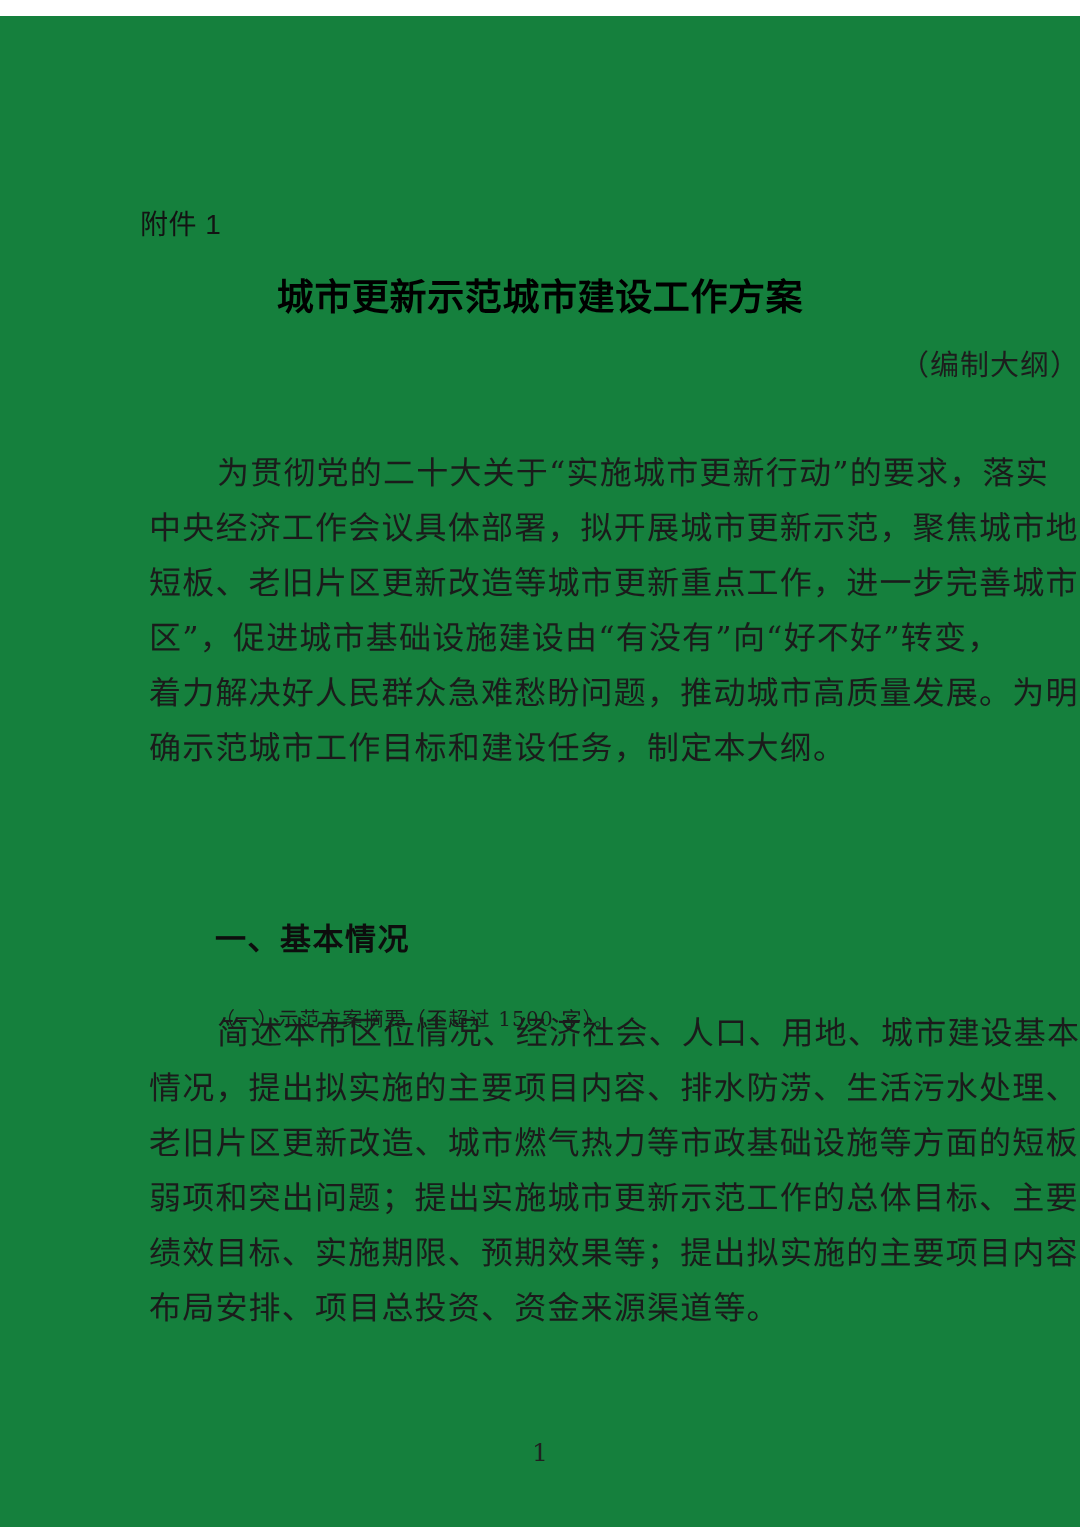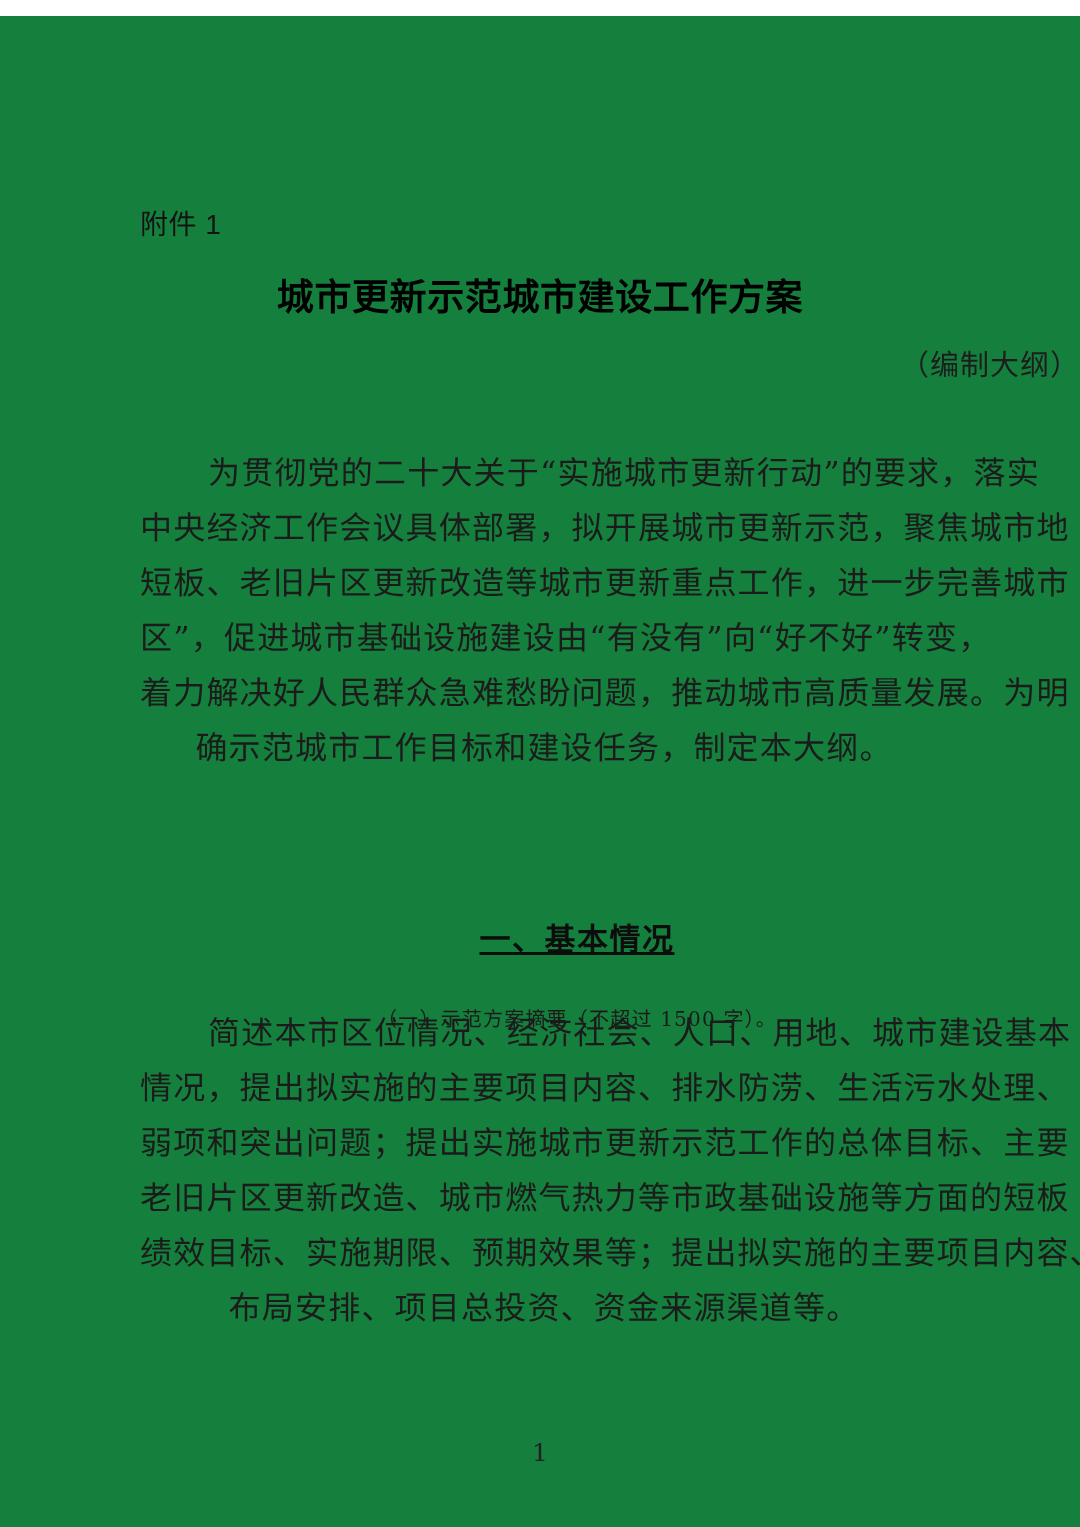--- a/index.html
+++ b/index.html
@@ -60,23 +60,22 @@
     font-family: "DejaVu Serif", "Liberation Serif", serif;
     font-size: 29px;
     line-height: 40px;
     letter-spacing: 1px;
     color: #1d1d1d;
   }
 
   
   .body-block {
     position: absolute;
-    left: 140px;
+    left: 149px;
     width: 808px;
-    text-align: center;
   }
 
   .para-line {
     font-family: "DejaVu Serif", "Liberation Serif", serif;
     font-size: 32px;
     line-height: 55px;
     letter-spacing: 1.2px;
     color: #1b1b1b;
     white-space: pre;
   }
@@ -88,21 +87,20 @@
   
   .section-heading {
     font-family: "Liberation Sans", "DejaVu Sans", sans-serif;
     font-weight: bold;
     font-size: 31px;
     line-height: 55px;
     letter-spacing: 1.5px;
     text-indent: 66px;
     color: #0d0d0d;
     white-space: pre;
-    text-decoration: underline;
   }
 
   
   .sub-heading {
     font-family: "DejaVu Serif", "Liberation Serif", serif;
     font-size: 20px;
     line-height: 55px;
     letter-spacing: 1.2px;
     text-indent: 66px;
     color: #1b1b1b;
@@ -143,21 +141,21 @@
   </div>
 
   <div class="body-block" style="top: 870px;">
     <h2 class="section-heading">一、基本情况</h2>
     <div class="sub-heading">（一）示范方案摘要（不超过 1500 字）。</div>
   </div>
 
   <div class="body-block" style="top: 990px;">
     <div class="para-line indent">简述本市区位情况、经济社会、人口、用地、城市建设基本</div>
     <div class="para-line">情况，提出拟实施的主要项目内容、排水防涝、生活污水处理、</div>
+    <div class="para-line">老旧片区更新改造、城市燃气热力等市政基础设施等方面的短板</div>
     <div class="para-line">弱项和突出问题；提出实施城市更新示范工作的总体目标、主要</div>
-    <div class="para-line">老旧片区更新改造、城市燃气热力等市政基础设施等方面的短板</div>
     <div class="para-line">绩效目标、实施期限、预期效果等；提出拟实施的主要项目内容、</div>
     <div class="para-line">布局安排、项目总投资、资金来源渠道等。</div>
   </div>
 
   <div class="page-number">1</div>
 
 </div>
 
 </body></html>

